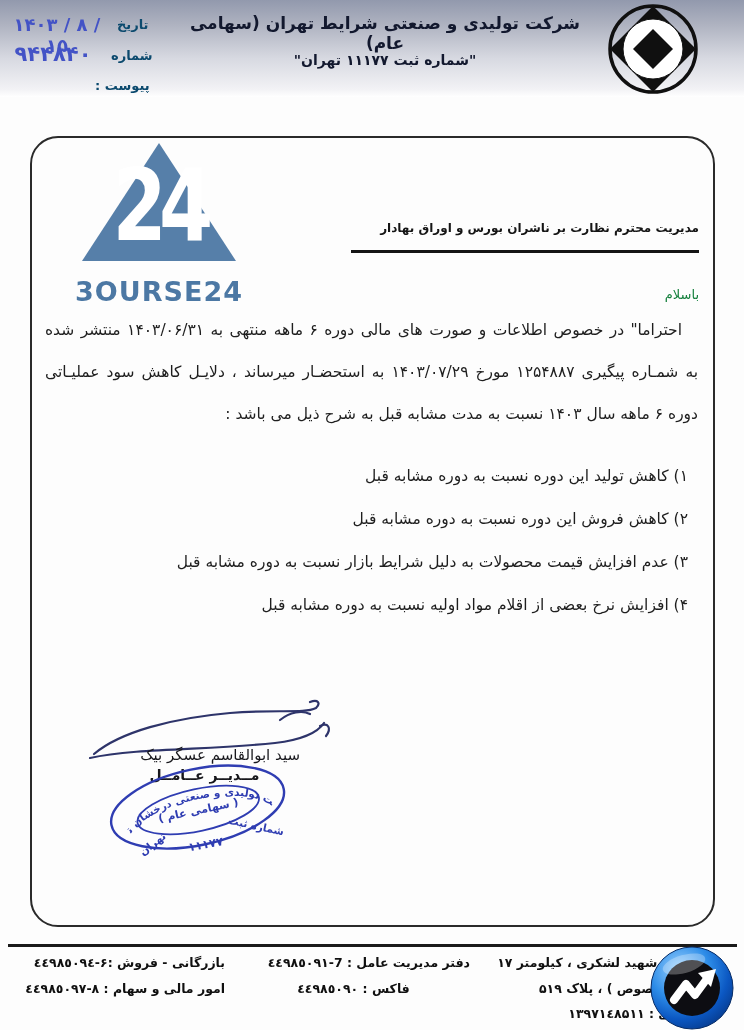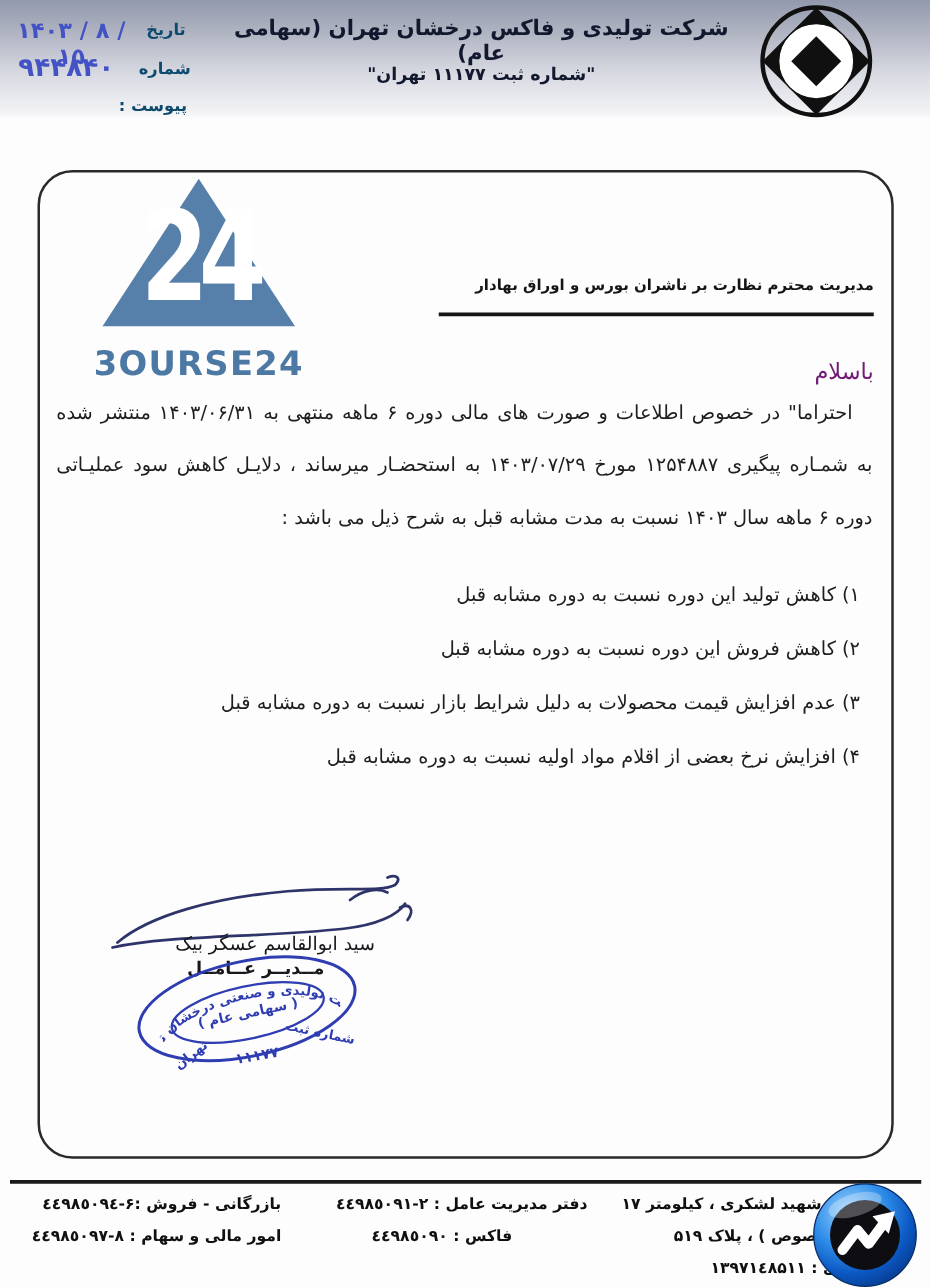--- a/index.html
+++ b/index.html
@@ -18,21 +18,21 @@
         font-size:14px;font-weight:bold;color:#12182e;}
   
   .frame{left:30px;top:136px;width:681px;height:787px;border:2.5px solid #2a2a2a;border-radius:28px;}
   .b24num{left:96px;top:156px;width:126px;text-align:center;color:#fff;
           font-size:100px;line-height:1;font-weight:600;letter-spacing:-10px;
           transform:scaleX(.78);transform-origin:center;}
   .b24cap{left:72px;top:276px;width:174px;text-align:center;color:#4c78a4;
           font-size:27px;font-weight:bold;letter-spacing:1px;}
   .recip{right:45px;top:221px;font-size:12px;font-weight:bold;direction:rtl;white-space:nowrap;color:#151515;}
   .recip-line{right:45px;top:250px;width:348px;height:3px;background:#151515;}
-  .salut{right:45px;top:287px;font-size:18px;direction:rtl;color:#701a75;}
+  .salut{right:45px;top:287px;font-size:13px;direction:rtl;color:#15803d;}
   .bline{left:45px;right:46px;direction:rtl;font-size:15.5px;color:#1e1e1e;}
   .just{text-align:justify;text-align-last:justify;}
   .lline{right:56px;direction:rtl;font-size:15.5px;white-space:nowrap;color:#1e1e1e;}
   .signame{left:100px;top:746px;width:200px;text-align:right;font-size:15px;color:#17171c;direction:rtl;white-space:nowrap;}
   .sigtitle{left:147px;top:767px;width:115px;text-align:center;font-size:14px;font-weight:bold;color:#17171c;direction:rtl;white-space:nowrap;}
   .stamp{left:98px;top:753px;transform:rotate(-12deg);transform-origin:center;}
   
   .fdiv{left:8px;top:944px;width:729px;height:2.5px;background:#1a1a1a;}
   .fcol{font-size:12.5px;font-weight:bold;color:#101010;direction:rtl;white-space:nowrap;}
   .femail{font-family:"Liberation Sans","DejaVu Sans",sans-serif;font-size:13.5px;font-weight:bold;color:#101010;margin-top:32px;}
@@ -46,21 +46,21 @@
   <div class="abs hdr-band"></div>
 
   <span class="abs hlab" style="left:117px;top:17px">تاریخ</span>
   <span class="abs hand" style="left:2px;top:14px;width:110px;direction:ltr">۱۴۰۳ / ۸ / ۱۵</span>
 
   <span class="abs hlab" style="left:111px;top:48px">شماره</span>
   <span class="abs hand num" style="left:0;top:42px;width:106px">۹۴۴۸۴۰</span>
 
   <span class="abs hlab" style="left:95px;top:78px">پیوست :</span>
 
-  <div class="abs comp">شرکت تولیدی و فاکس درخشان تهران (سهامی عام)</div>
+  <div class="abs comp">شرکت تولیدی و صنعتی شرایط تهران (سهامی عام)</div>
   <div class="abs reg">"شماره ثبت ۱۱۱۷۷ تهران"</div>
 
   <svg class="abs" style="left:606px;top:2px" width="94" height="94" viewBox="0 0 94 94">
     <circle cx="47" cy="47" r="43" fill="none" stroke="#101010" stroke-width="3.5"></circle>
     <polygon points="47,4 90,47 47,90 4,47" fill="#101010"></polygon>
     <circle cx="47" cy="47" r="30" fill="#ffffff" stroke="#101010" stroke-width="1"></circle>
     <polygon points="47,27 67,47 47,67 27,47" fill="#101010"></polygon>
   </svg>
 
   <div class="abs frame"></div>
@@ -110,21 +110,21 @@
     <text x="100" y="96" font-size="11.5" font-weight="bold" fill="#2f3db2" text-anchor="middle" letter-spacing="1" transform="rotate(2 100 96)">۱۱۱۷۷</text>
     <text x="50" y="84" font-size="10.5" font-weight="bold" fill="#2f3db2" text-anchor="middle" transform="rotate(-26 50 84)" style="direction:rtl">تهران</text>
   </svg>
 
   <div class="abs fdiv"></div>
 
   <div class="abs fcol" style="right:36px;top:955px">بزرگراه شهید لشکری ، کیلومتر ۱۷</div>
   <div class="abs fcol" style="right:36px;top:981px">(جاده مخصوص ) ، پلاک ۵۱۹</div>
   <div class="abs fcol" style="right:36px;top:1006px">کدپستی : ۱۳۹۷۱٤۸۵۱۱</div>
 
-  <div class="abs fcol" style="left:237px;top:955px;width:233px;text-align:right">دفتر مدیریت عامل : ۲-٤٤٩٨٥٠٩١</div>
+  <div class="abs fcol" style="left:237px;top:955px;width:233px;text-align:right">دفتر مدیریت عامل : 7-٤٤٩٨٥٠٩١</div>
   <div class="abs fcol" style="left:237px;top:981px;width:233px;text-align:center">فاکس : ٤٤٩٨٥٠٩٠</div>
 
   <div class="abs fcol" style="left:10px;top:955px;width:215px;">بازرگانی - فروش :۶-٤٤٩٨٥٠٩٤</div>
   <div class="abs fcol" style="left:10px;top:981px;width:215px;text-align:right">امور مالی و سهام : ۸-٤٤٩٨٥٠٩٧</div>
   <div class="abs femail" style="left:10px;top:1005px;width:215px;text-align:right">Email:info@derakhshanco.com</div>
 
   <svg class="abs" style="left:650px;top:946px;z-index:5" width="84" height="84" viewBox="0 0 84 84">
     <defs>
       <radialGradient id="sph" cx="35%" cy="28%" r="80%">
         <stop offset="0%" stop-color="#9fd4ff"></stop>

